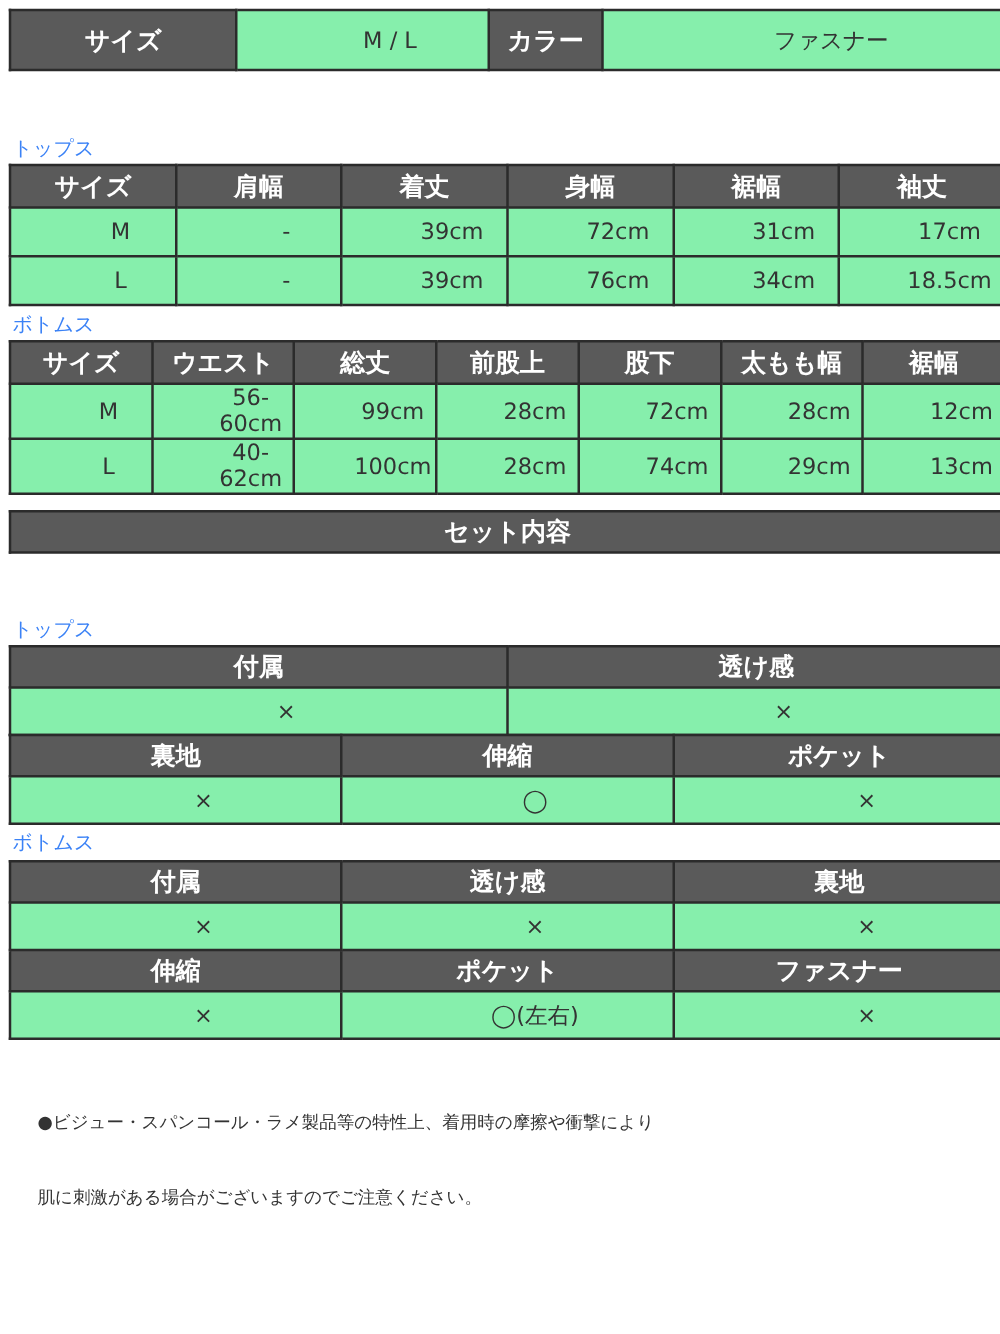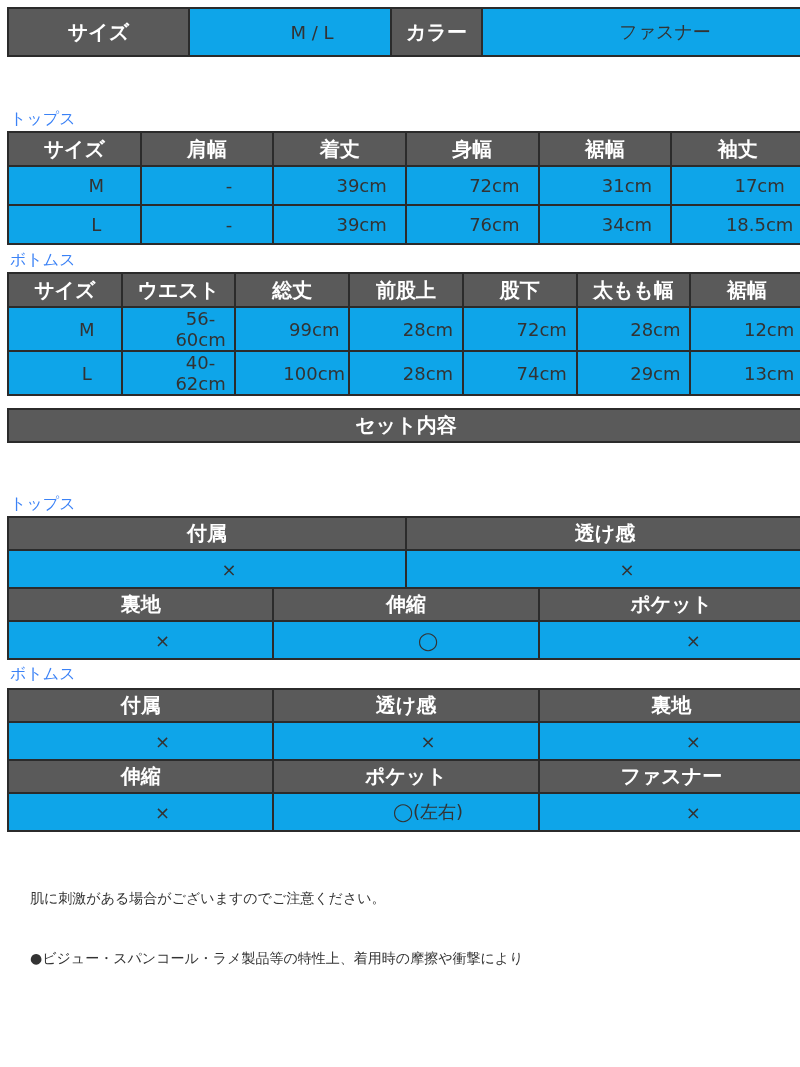--- a/index.html
+++ b/index.html
@@ -1,21 +1,21 @@
 <!DOCTYPE html>
 <html><head>
 <meta charset="utf-8">
 <style>
   html, body { margin:0; padding:0; background:#ffffff; }
   body { width:800px; height:1067px; position:relative; overflow:hidden;
          font-family:"DejaVu Sans", "Liberation Sans", sans-serif; color:#222; }
   table { border-collapse:collapse; position:absolute; left:7px; width:798px; table-layout:fixed; }
   td { border:2px solid #2b2b2b; text-align:center; vertical-align:middle; padding:0; }
   td.h { background:#5a5a5a; color:#ffffff; font-weight:bold; font-size:20px; }
-  td.v { background:#0ea5e9; color:#333; font-size:18px;padding-left:44px; }
+  td.v { background:#86efac; color:#333; font-size:18px;padding-left:44px; }
   .label { position:absolute; left:10px; font-size:16px; color:#3b82f6; }
   .notes { position:absolute; left:30px; top:847px; font-size:14px; line-height:20.3px; color:#333; white-space:pre; }
   .notes .line { display:block; }
 </style>
 </head>
 <body>
 
 <table style="top:7px;">
   <colgroup>
       <col style="width:181px">
@@ -156,22 +156,22 @@
   </tr>
   <tr style="height:38px">
     <td class="v">×</td>
     <td class="v">◯(左右)</td>
     <td class="v">×</td>
   </tr>
 </tbody>
   </table>
 
 <div class="notes">
+  <span class="line">●ビジュー・スパンコール・ラメ製品等の特性上、着用時の摩擦や衝撃により</span>
   <span class="line">肌に刺激がある場合がございますのでご注意ください。</span>
-  <span class="line">●ビジュー・スパンコール・ラメ製品等の特性上、着用時の摩擦や衝撃により</span>
   
   
   
   
   
   
   
   
 </div>
 

